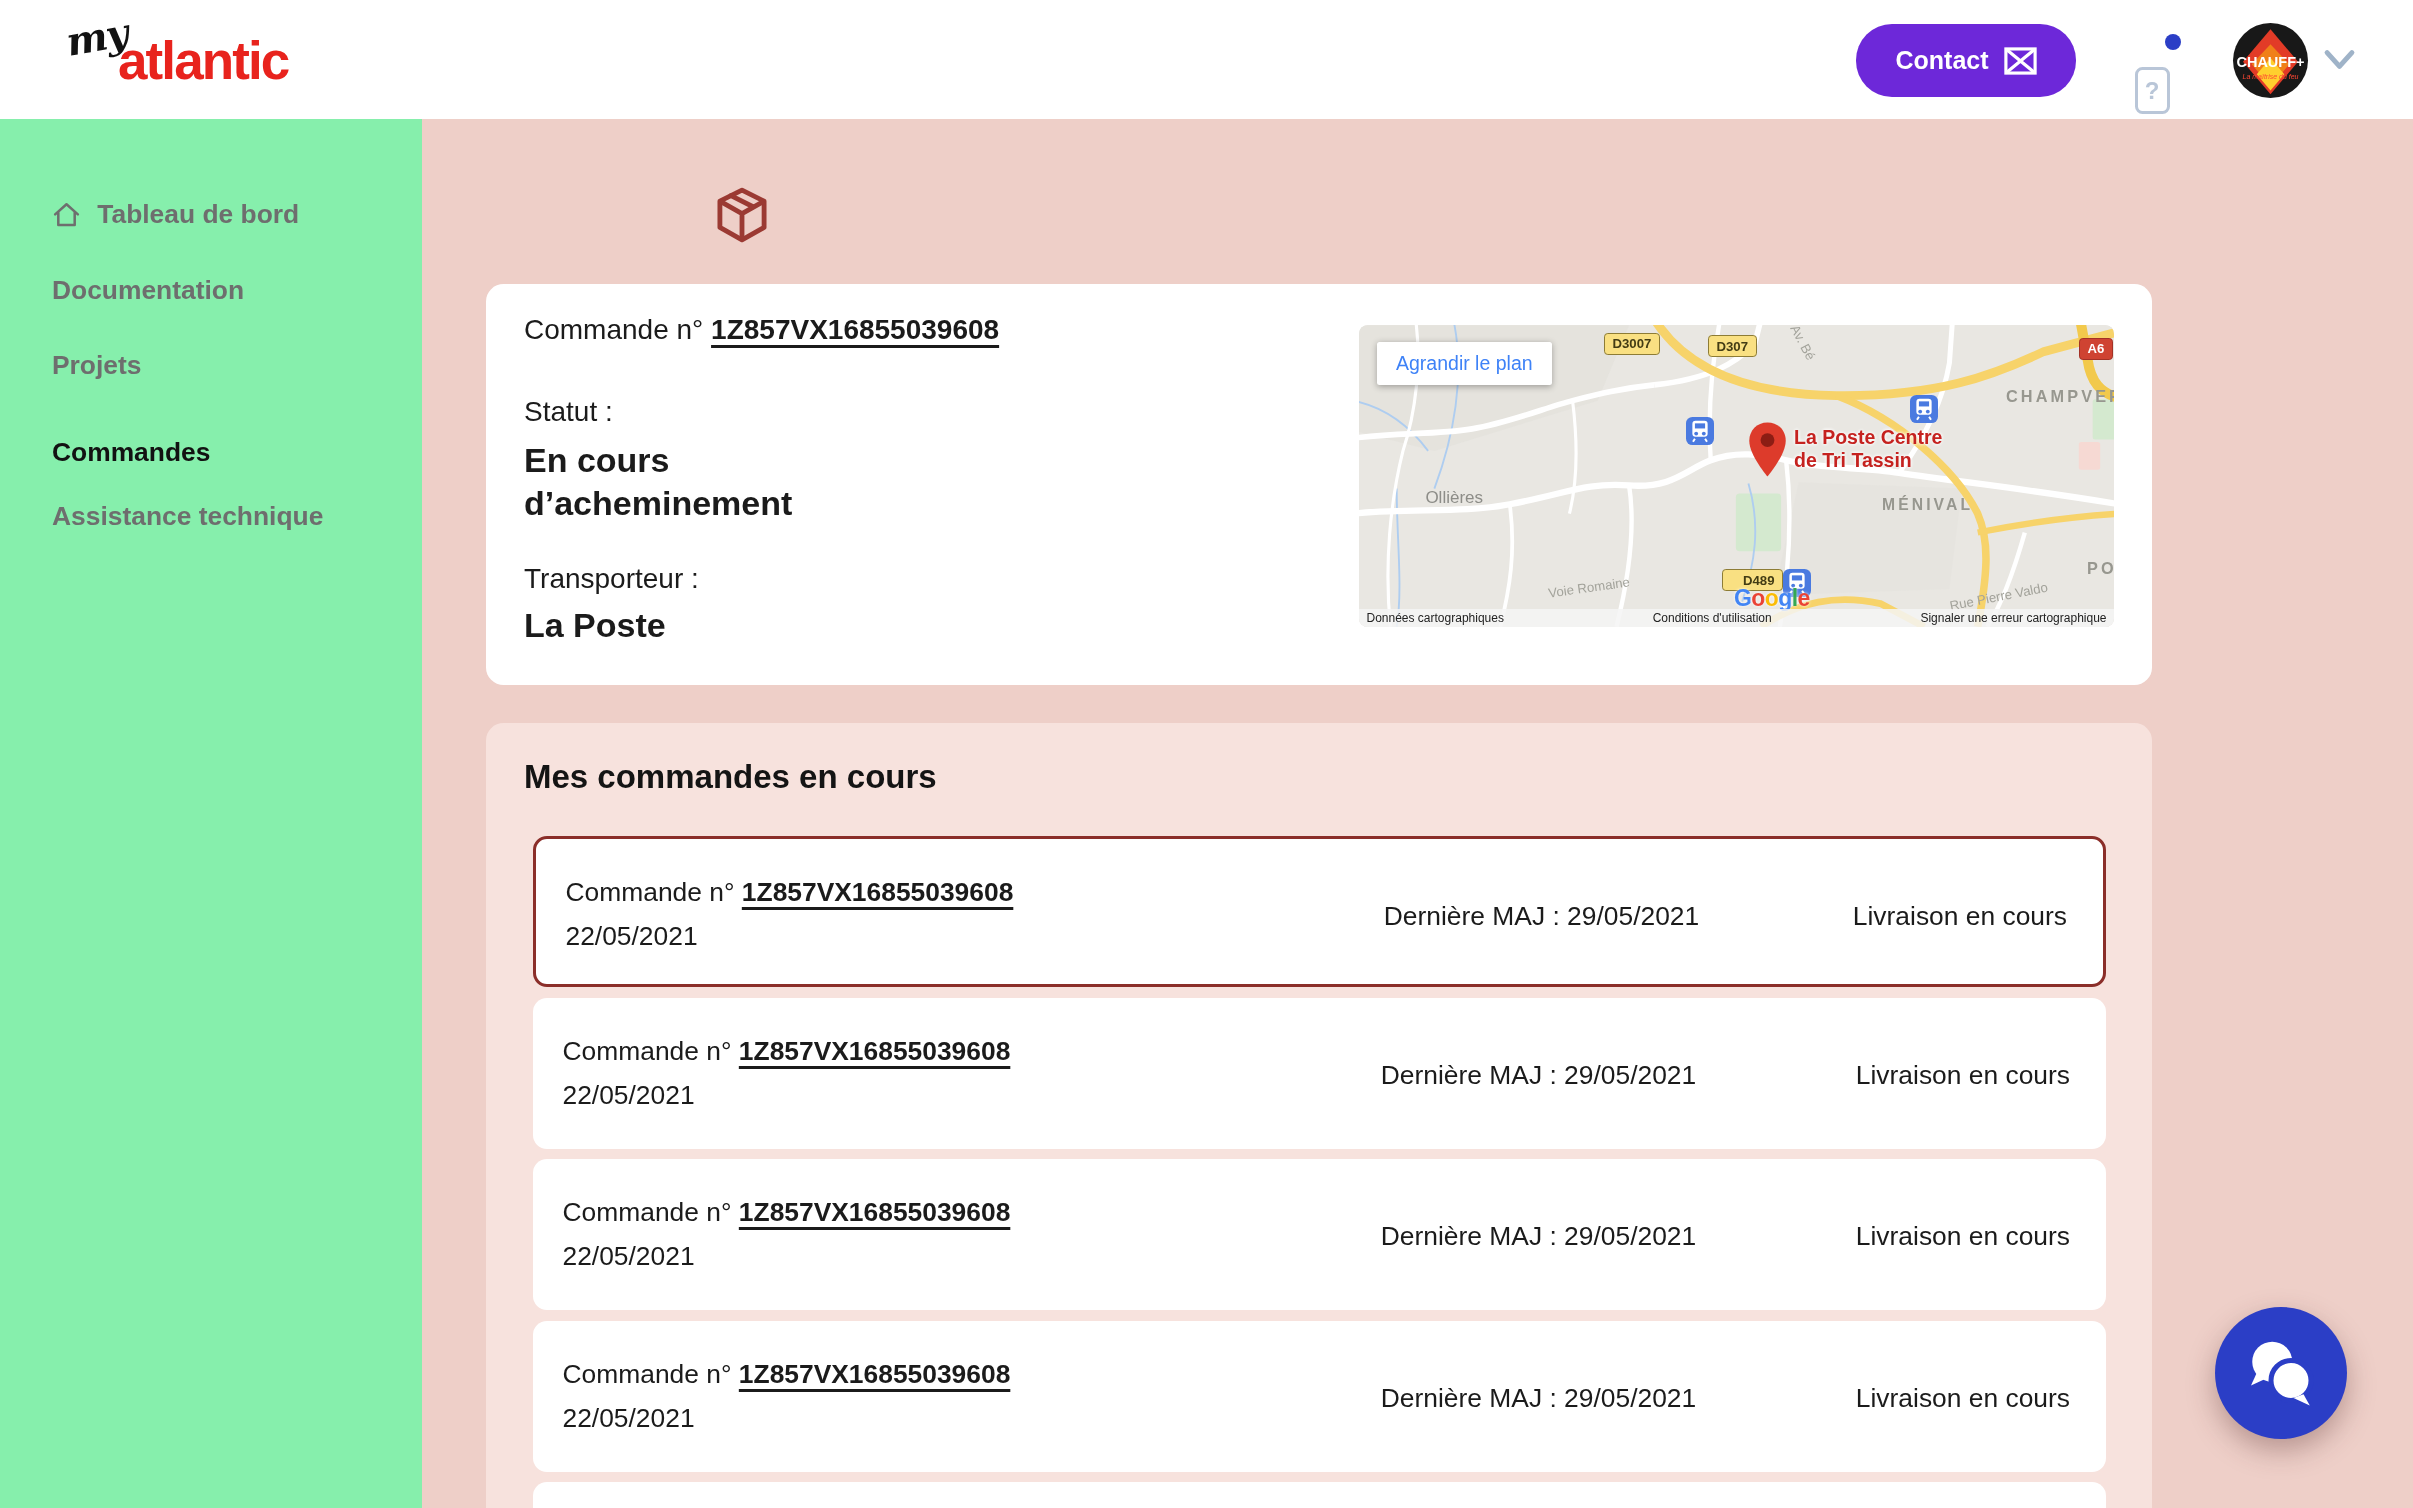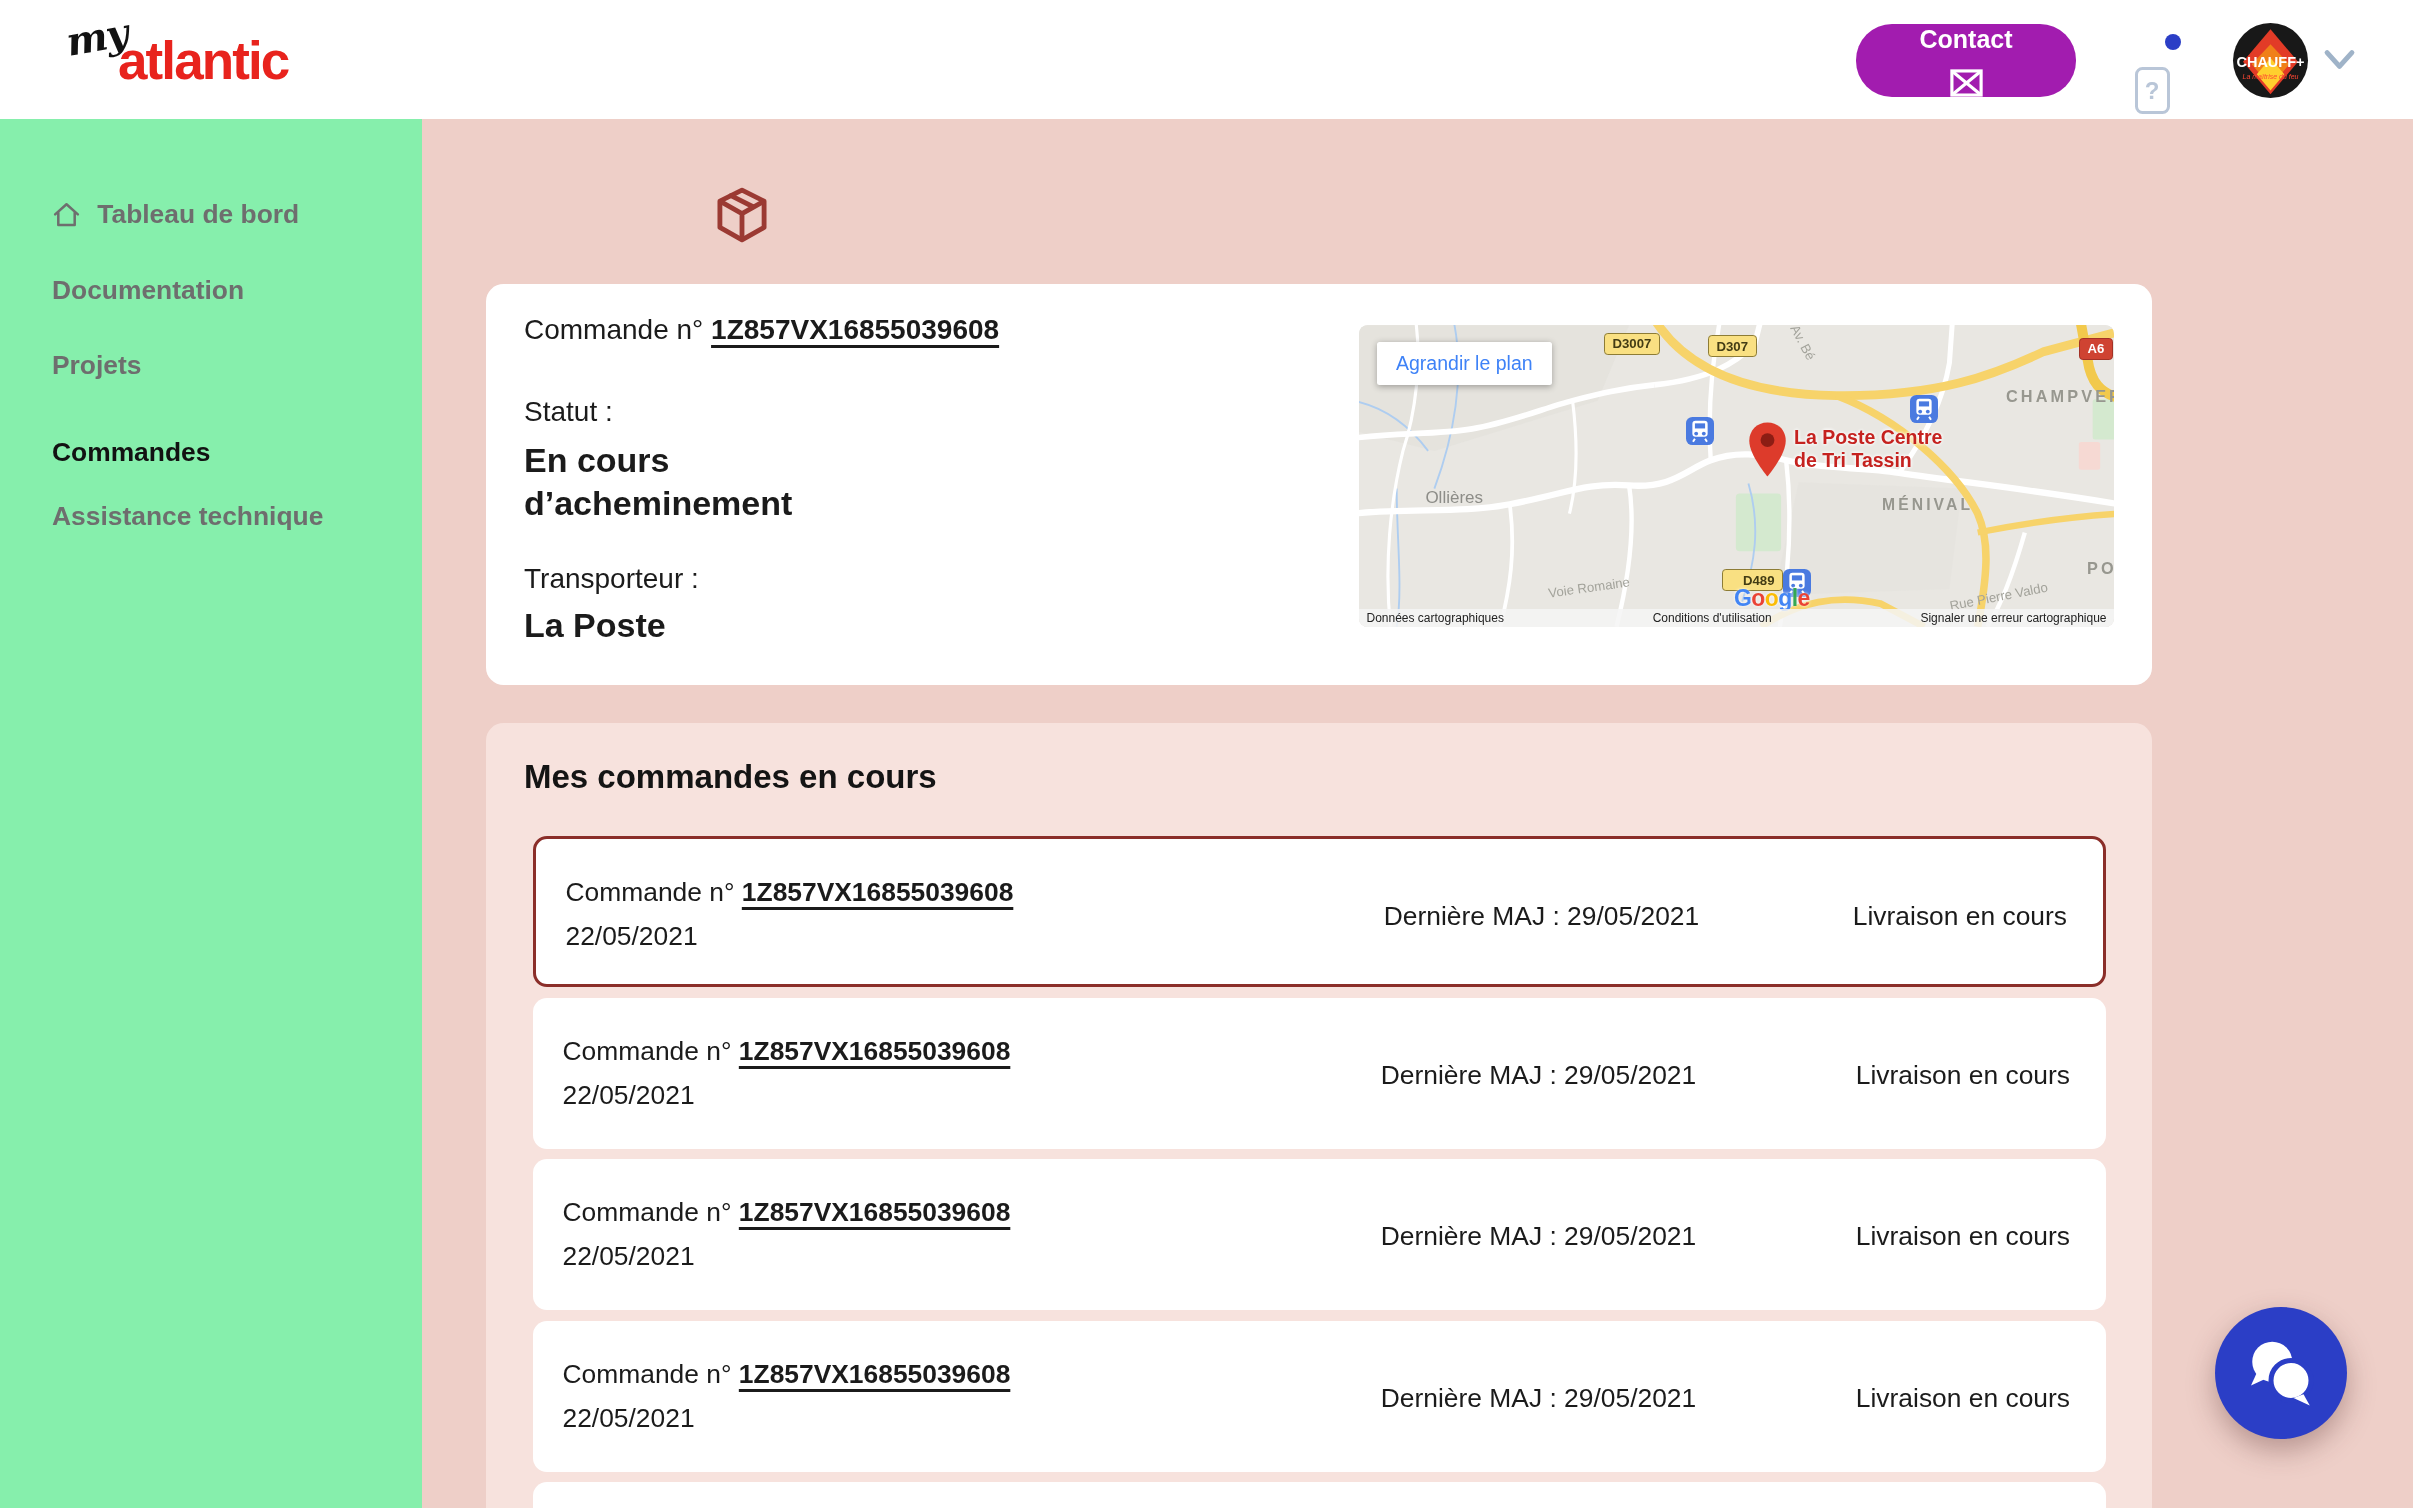--- a/index.html
+++ b/index.html
@@ -15,24 +15,23 @@
     position:absolute; left:0px; top:14px; font-size:39px; font-weight:700; font-style:italic;
     color:#121212; transform:rotate(-10deg); letter-spacing:-1.3px;
     font-family:"DejaVu Serif","Liberation Serif",serif;
   }
   .logo-word{
     position:absolute; left:52px; top:30px; font-size:53px; font-weight:800; color:#e8231d;
     letter-spacing:-1.9px;
   }
   .contact-btn{
     position:absolute; left:1856px; top:24px; width:220px; height:73px; border:none;
-    background:#a21caf; border-radius:36px; color:#fff; font-size:25px; font-weight:700;
+    background:#6d28d9; border-radius:36px; color:#fff; font-size:25px; font-weight:700;
     display:flex; align-items:center; justify-content:center; gap:15px; cursor:pointer;
     font-family:inherit;
-    flex-direction:column;
   }
   .help-wrap{ position:absolute; left:2132px; top:31px; width:50px; height:69px; cursor:pointer; }
   .notif-dot{ position:absolute; left:33px; top:2.5px; width:16.3px; height:16.3px; border-radius:50%; background:#2b3ec6; }
   .q-icon{
     position:absolute; left:2.5px; top:36px; width:35px; height:47px; border:3.1px solid #b9c6d8;
     border-radius:7.5px; color:#b9c6d8; font-size:24px; font-weight:700;
     display:flex; align-items:center; justify-content:center;
   }
   .avatar{
     position:absolute; left:2233px; top:23px; width:75px; height:75px; border-radius:50%;

